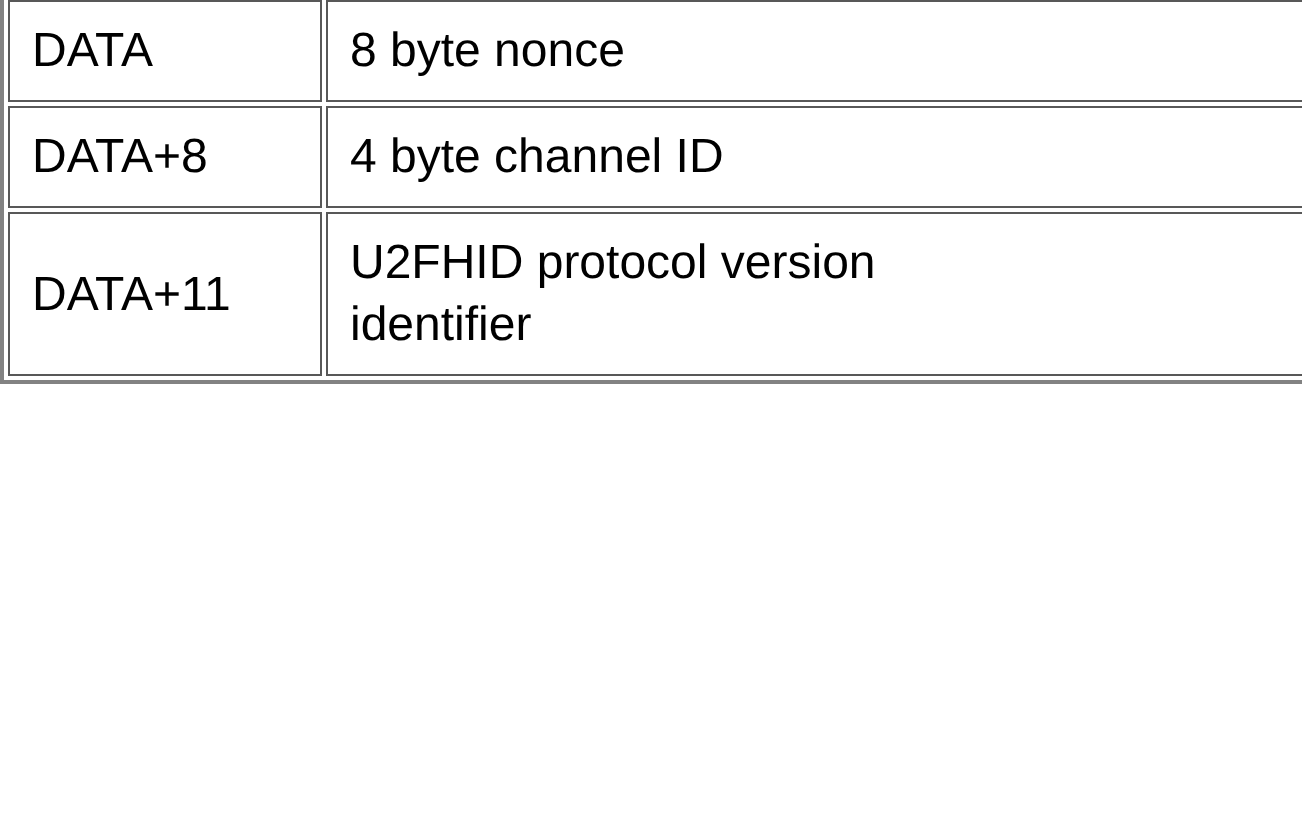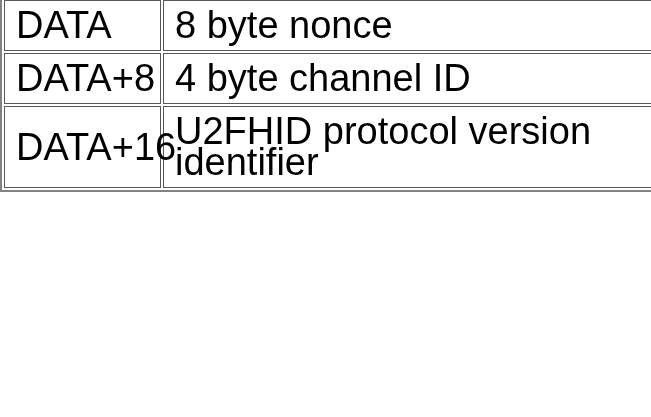--- a/index.html
+++ b/index.html
@@ -31,21 +31,21 @@
     border-spacing: 2px;
     border: 2px solid var(--outer-border);
     background: var(--bg);
     table-layout: fixed;
     width: 648px;
   }
   table.spec-table td {
     border: 1.5px solid var(--cell-border);
     background: var(--bg);
     color: var(--text);
-    font-size: 38px;
+    font-size: 24px;
     line-height: 31px;
     vertical-align: middle;
     text-align: left;
     padding: 9px 11px;
   }
   td.col-offset { width: 157px; }
   td.col-desc   { width: 555px; white-space: pre-line; }
 </style>
 </head>
 <body>
@@ -55,19 +55,19 @@
     <tbody>
       <tr>
         <td class="col-offset">DATA</td>
         <td class="col-desc">8 byte nonce</td>
       </tr>
       <tr>
         <td class="col-offset">DATA+8</td>
         <td class="col-desc">4 byte channel ID</td>
       </tr>
       <tr>
-        <td class="col-offset">DATA+16</td>
+        <td class="col-offset">DATA+11</td>
         <td class="col-desc">U2FHID protocol version
 identifier</td>
       </tr>
     </tbody>
   </table>
 </div>
 
 </body></html>

